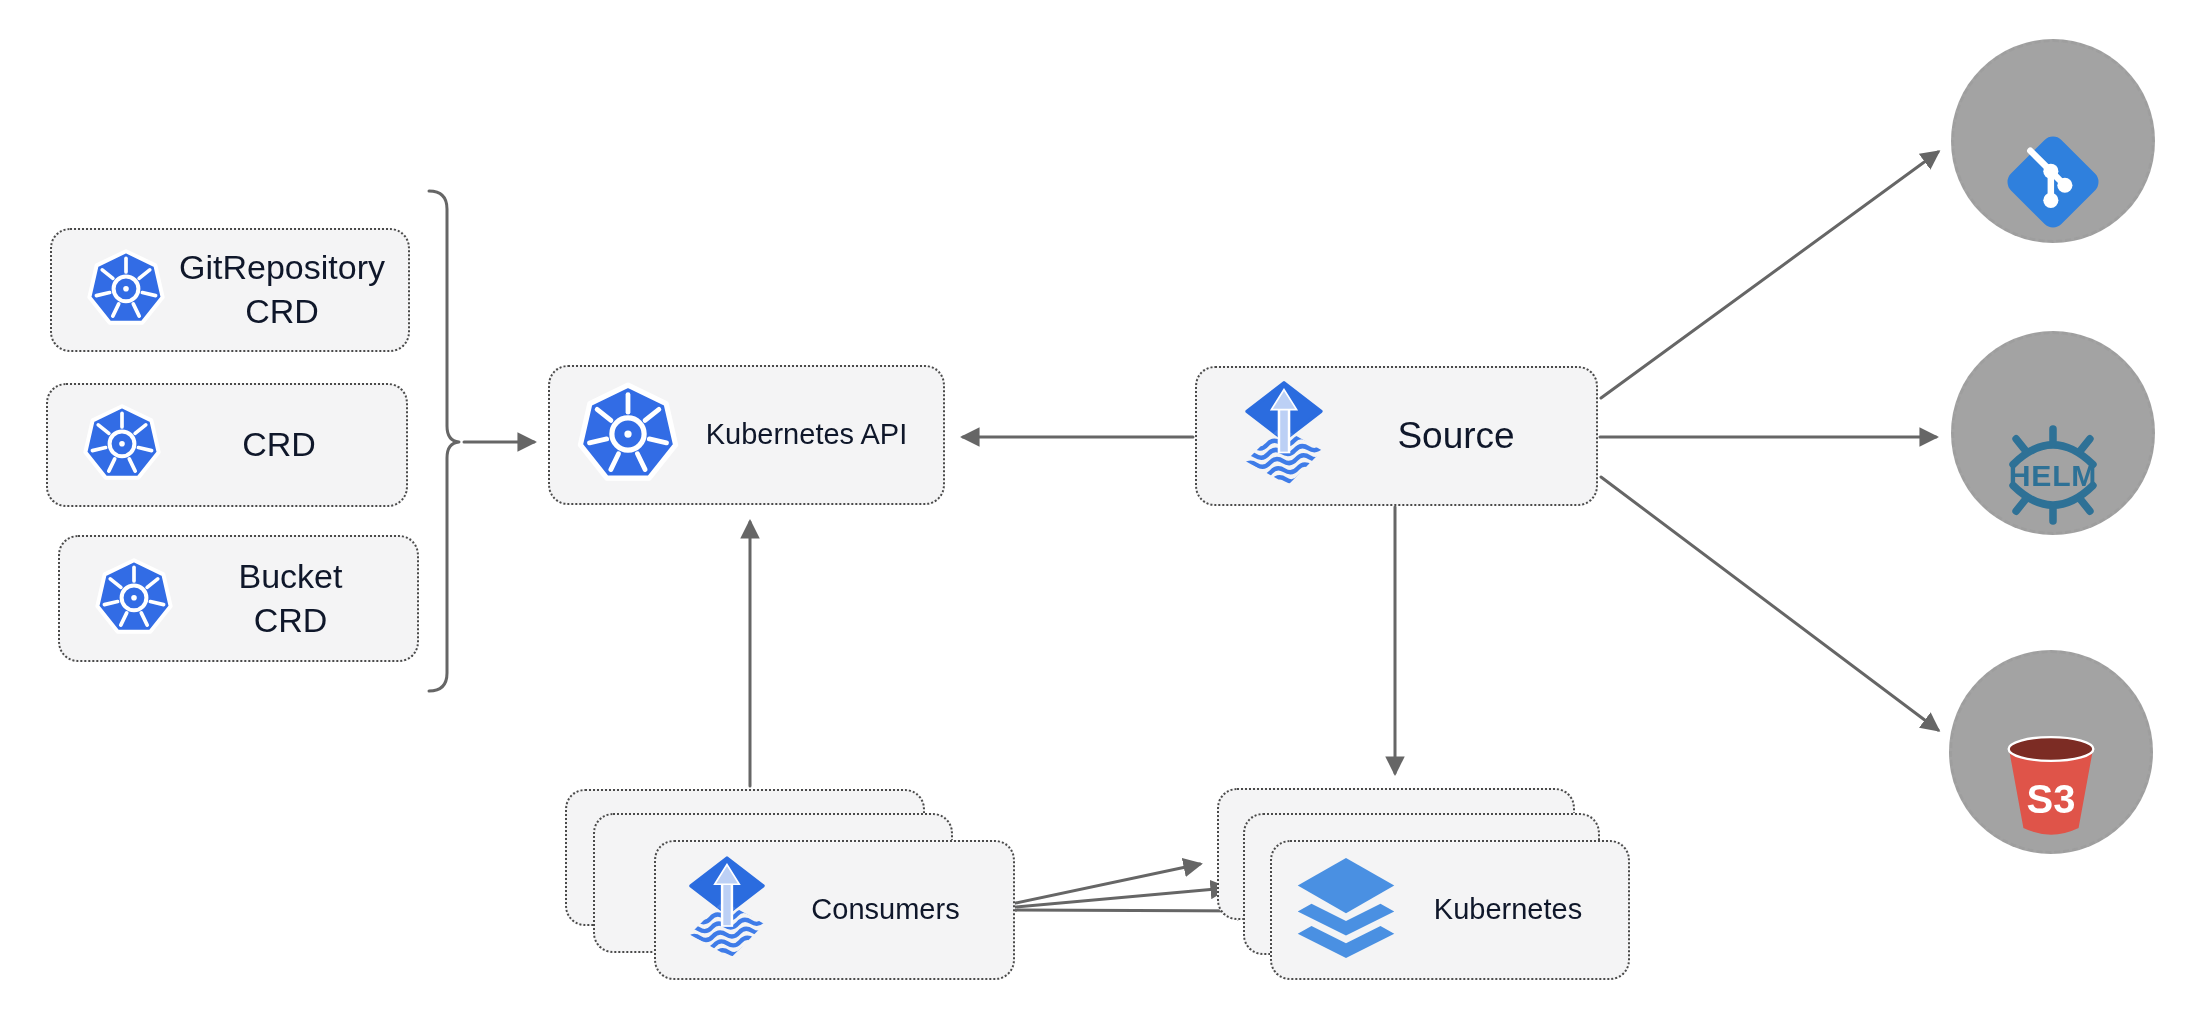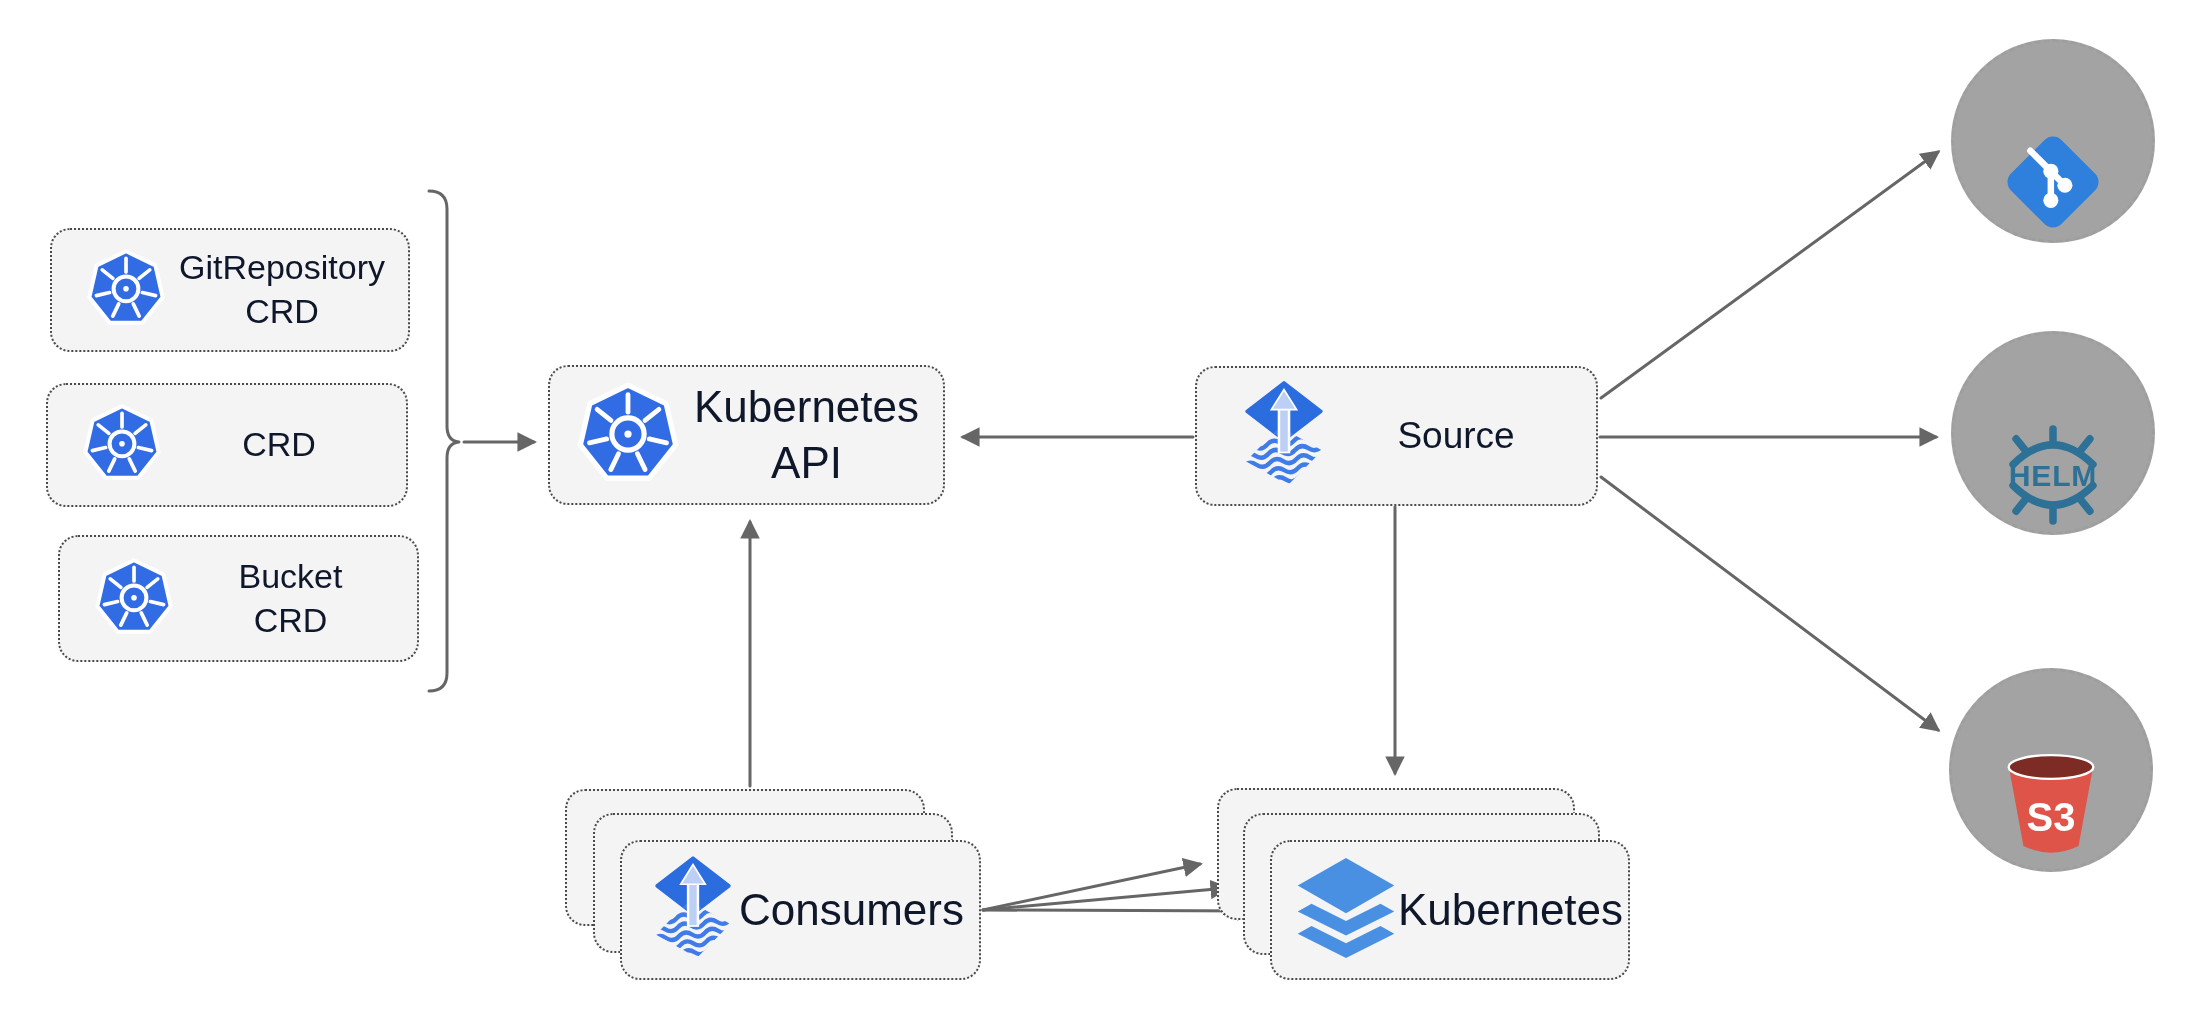--- a/index.html
+++ b/index.html
@@ -14,45 +14,45 @@
   
   .node,.ghost{
     position:absolute;box-sizing:border-box;background:#f4f4f5;
     border:2px dotted #4a4a4a;border-radius:20px;
   }
   .node{display:flex;align-items:center;z-index:3;}
   .ghost{z-index:2;}
   .label{flex:1;text-align:center;color:#0f172a;line-height:1.28;padding-right:10px;}
   .label span{display:block;}
   .crd-label{font-size:34px;}
-  .big-label{font-size:44px;}
+  .big-label{font-size:29px;}
   .sc-label{font-size:37px;}
   .iconbox{flex:0 0 auto;display:block;}
 
   #box-gitrepo {left:50px;  top:228px; width:360px; height:124px;}
   #box-helmrepo{left:46px;  top:383px; width:362px; height:124px;}
   #box-bucket  {left:58px;  top:535px; width:361px; height:127px;}
   #box-k8sapi  {left:548px; top:365px; width:397px; height:140px;}
   #box-sc      {left:1195px;top:366px; width:403px; height:140px;}
-  #box-consumers{left:620px;top:840px; width:361px; height:140px;}
+  #box-consumers{left:654px;top:840px; width:361px; height:140px;}
   #box-artifacts{left:1270px;top:840px;width:360px; height:140px;}
 
   #consumers-ghost-back{left:565px; top:789px; width:360px; height:137px;}
   #consumers-ghost-mid {left:593px; top:813px; width:360px; height:140px;}
   #artifacts-ghost-back{left:1217px;top:788px; width:358px; height:132px;}
   #artifacts-ghost-mid {left:1243px;top:813px; width:357px; height:142px;}
 
   .circle{
     position:absolute;width:204px;height:204px;box-sizing:border-box;
     border:3px dashed #9e9e9e;border-radius:50%;background:#a3a3a3;
     display:flex;align-items:flex-end;justify-content:center;z-index:2;
   }
   #circle-git {left:1951px;top:39px;}
   #circle-helm{left:1951px;top:331px;}
-  #circle-s3  {left:1949px;top:668px;}
+  #circle-s3  {left:1949px;top:650px;}
 
   .helm-text{font-family:"Liberation Sans",sans-serif;font-weight:bold;font-size:40px;letter-spacing:1px;}
   .s3-text{font-family:"Liberation Sans",sans-serif;font-weight:bold;font-size:42px;}
 </style>
 </head>
 <body>
 
 <div id="canvas">
 
   <svg width="0" height="0" style="position:absolute" aria-hidden="true">

